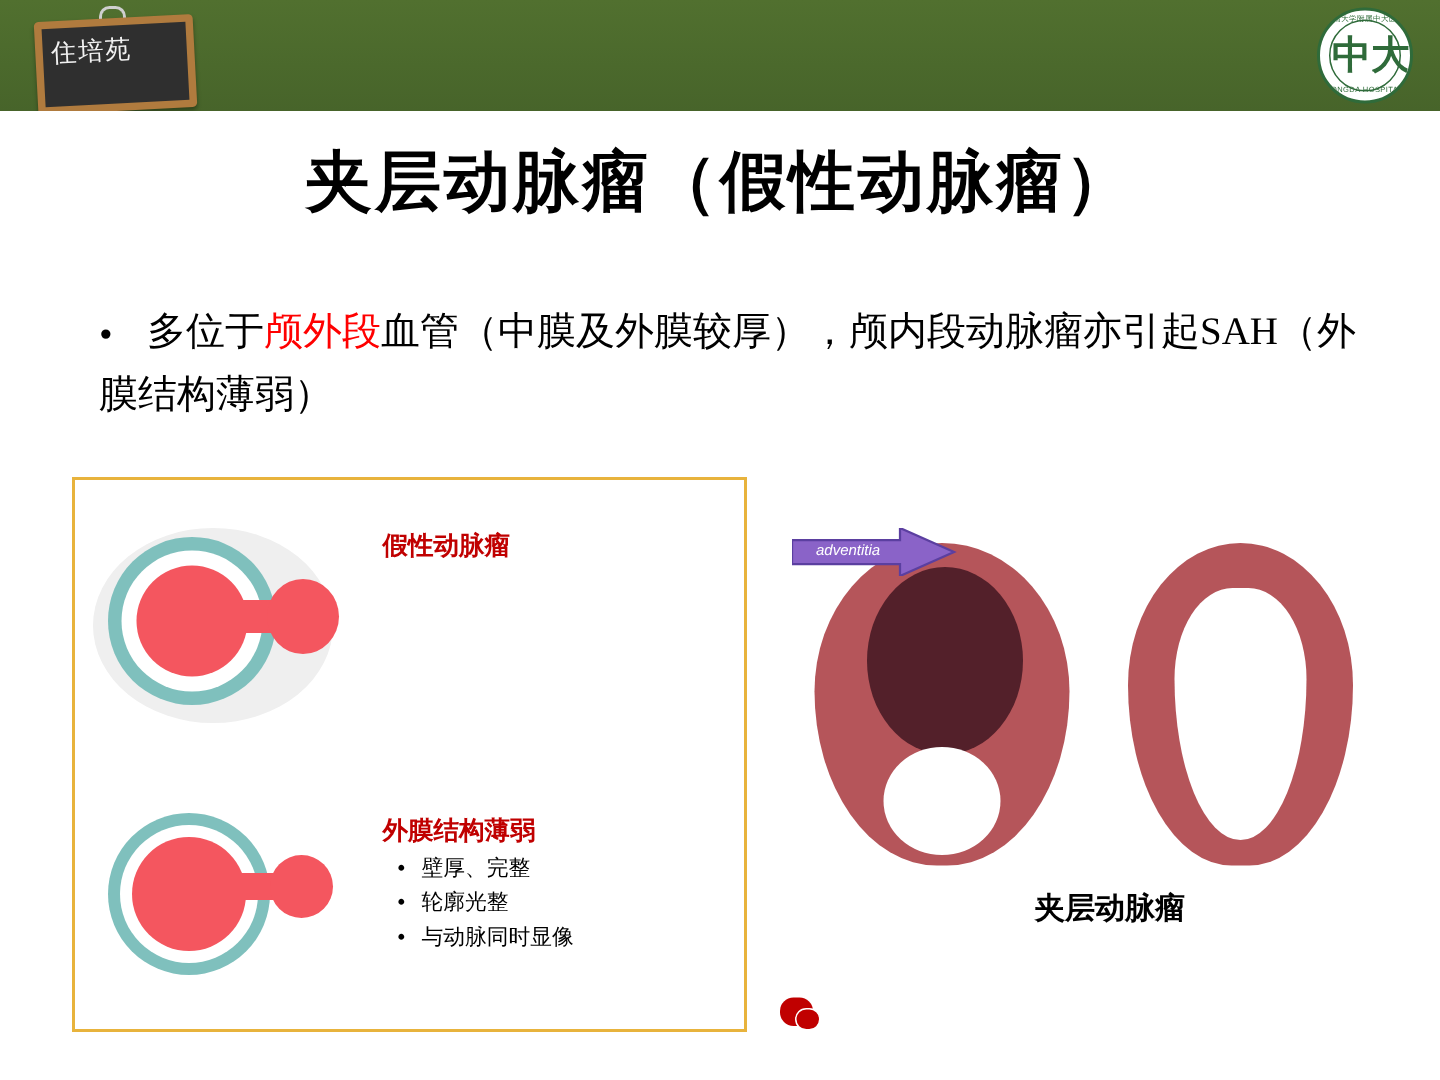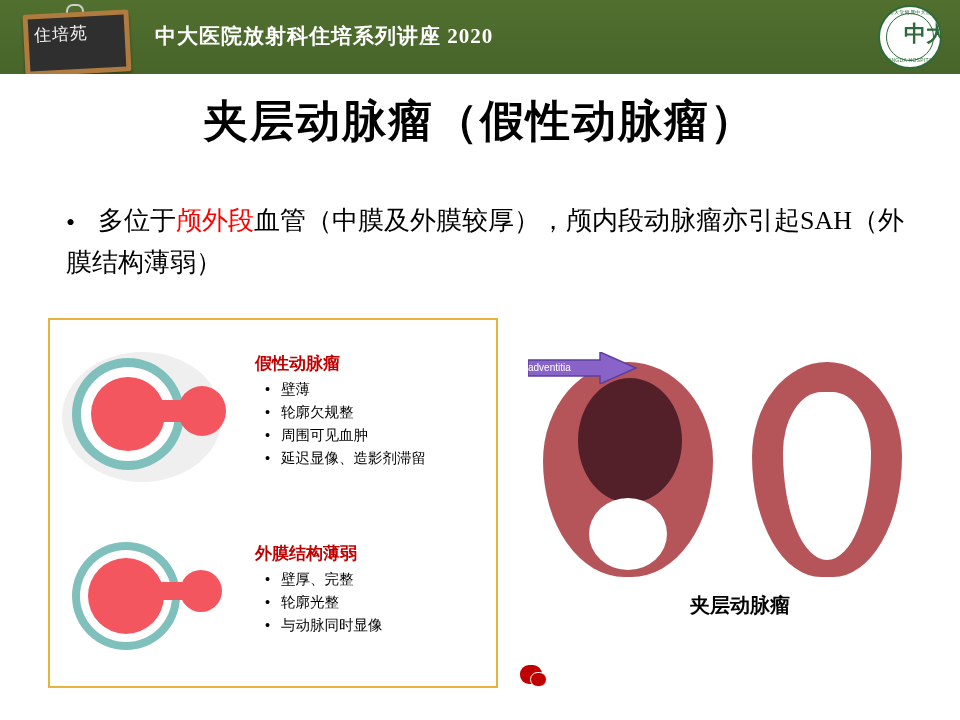--- a/index.html
+++ b/index.html
@@ -90,25 +90,25 @@
   .seal-inner {
     position: absolute;
     left: 6px; top: 6px;
     width: 48px; height: 48px;
     border-radius: 50%;
     border: 1px solid #2f6b3a;
     box-sizing: border-box;
   }
   .seal-glyph {
     position: absolute;
-    left: 16px; top: 12px;
+    left: 4px; top: 12px;
     width: 60px;
     text-align: center;
     color: #2f6b3a;
-    font-size: 22px;
+    font-size: 26px;
     font-family: "Liberation Serif", serif;
     font-weight: bold;
   }
   .seal-ring-text {
     position: absolute;
     left: 0; top: 2px;
     width: 60px;
     text-align: center;
     color: #2f6b3a;
     font-size: 5px;
@@ -283,21 +283,23 @@
     width: 110px;
     height: 32px;
   }
   .arrow-label {
     position: absolute;
     left: 0; top: 0;
     color: #ffffff;
     font-size: 10px;
     font-family: "Liberation Sans", sans-serif;
     line-height: 32px;
-    white-space: nowrap;
+    padding-left: 16px;
+    white-space: nowrap;
+    font-style: italic;
   }
   .fig-caption {
     position: absolute;
     left: 690px;
     top: 592px;
     width: 200px;
     text-align: left;
     font-size: 20px;
     font-weight: bold;
     color: #000000;
@@ -342,21 +344,20 @@
 </style>
 </head>
 <body>
 
 <div class="header">
   <div class="chalkboard">
     <div class="chalk-hook"></div>
     <div class="chalk-frame"></div>
     <div class="chalk-text">住培苑</div>
   </div>
-  <div class="header-title">中大医院放射科住培系列讲座 2020</div>
   <div class="seal">
     <div class="seal-ring-text">东南大学附属中大医院</div>
     <div class="seal-inner"></div>
     <div class="seal-glyph">中大</div>
     <div class="seal-ring-text bottom">ZHONGDA HOSPITAL · SOUTHEAST UNIVERSITY</div>
   </div>
 </div>
 
 <div class="slide-title">夹层动脉瘤（假性动脉瘤）</div>
 
@@ -370,26 +371,20 @@
   <div class="aneurysm">
     <div class="halo" style="left:12px; top:32px; width:160px; height:130px;"></div>
     <div class="outer-ring" style="left:22px; top:38px; width:112px; height:112px;"></div>
     <div class="inner-white" style="left:31px; top:47px; width:94px; height:94px;"></div>
     <div class="lumen" style="left:41px; top:57px; width:74px; height:74px;"></div>
     <div class="neck" style="left:106px; top:80px; width:38px; height:22px;"></div>
     <div class="sac" style="left:128px; top:66px; width:48px; height:50px;"></div>
   </div>
 
   <div class="illus-label" style="left:205px; top:32px;text-align:right;">假性动脉瘤</div>
-  <div class="illus-list" style="left:215px; top:58px;">
-    <div><span class="li-dot">•</span><span>壁薄</span></div>
-    <div><span class="li-dot">•</span><span>轮廓欠规整</span></div>
-    <div><span class="li-dot">•</span><span>周围可见血肿</span></div>
-    <div><span class="li-dot">•</span><span>延迟显像、造影剂滞留</span></div>
-  </div>
 
   <div class="aneurysm">
     <div class="outer-ring" style="left:22px; top:222px; width:108px; height:108px;"></div>
     <div class="inner-white" style="left:30px; top:230px; width:92px; height:92px;"></div>
     <div class="lumen" style="left:38px; top:238px; width:76px; height:76px;"></div>
     <div class="neck" style="left:104px; top:262px; width:40px; height:18px;"></div>
     <div class="sac" style="left:130px; top:250px; width:42px; height:42px;"></div>
   </div>
 
   <div class="illus-label" style="left:205px; top:222px;">外膜结构薄弱</div>

